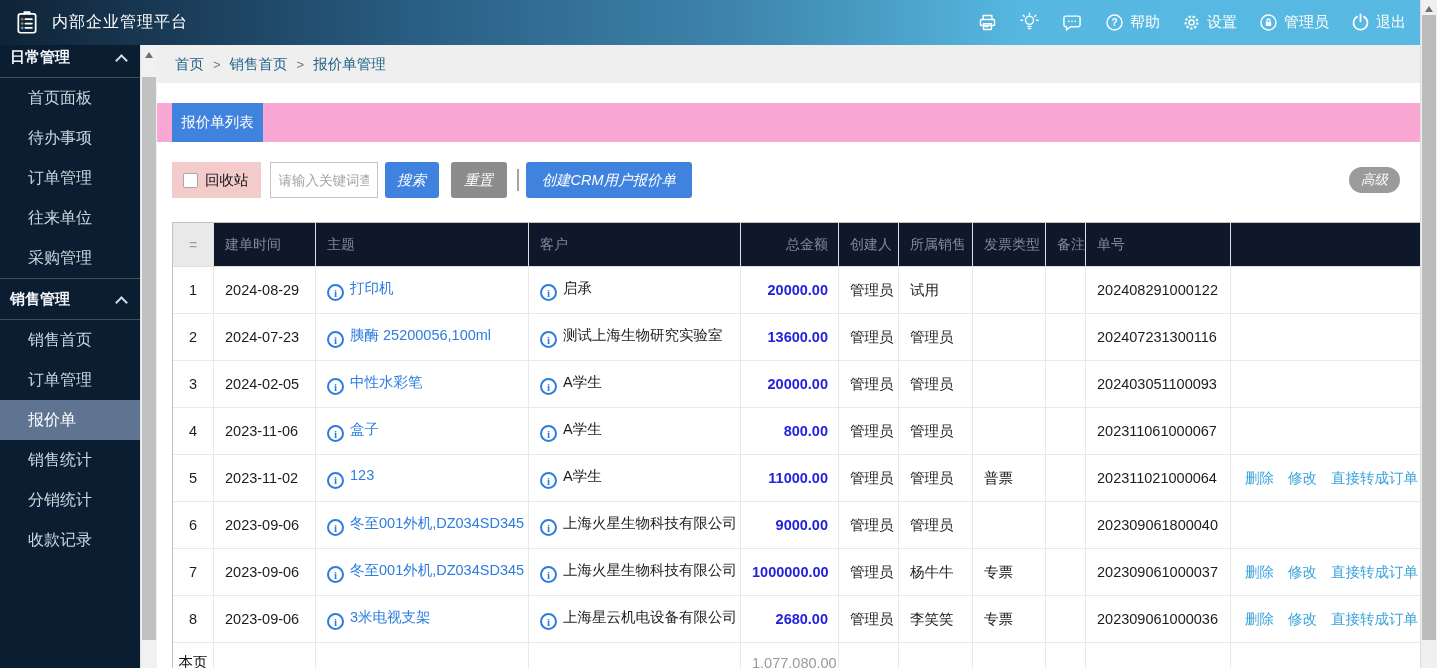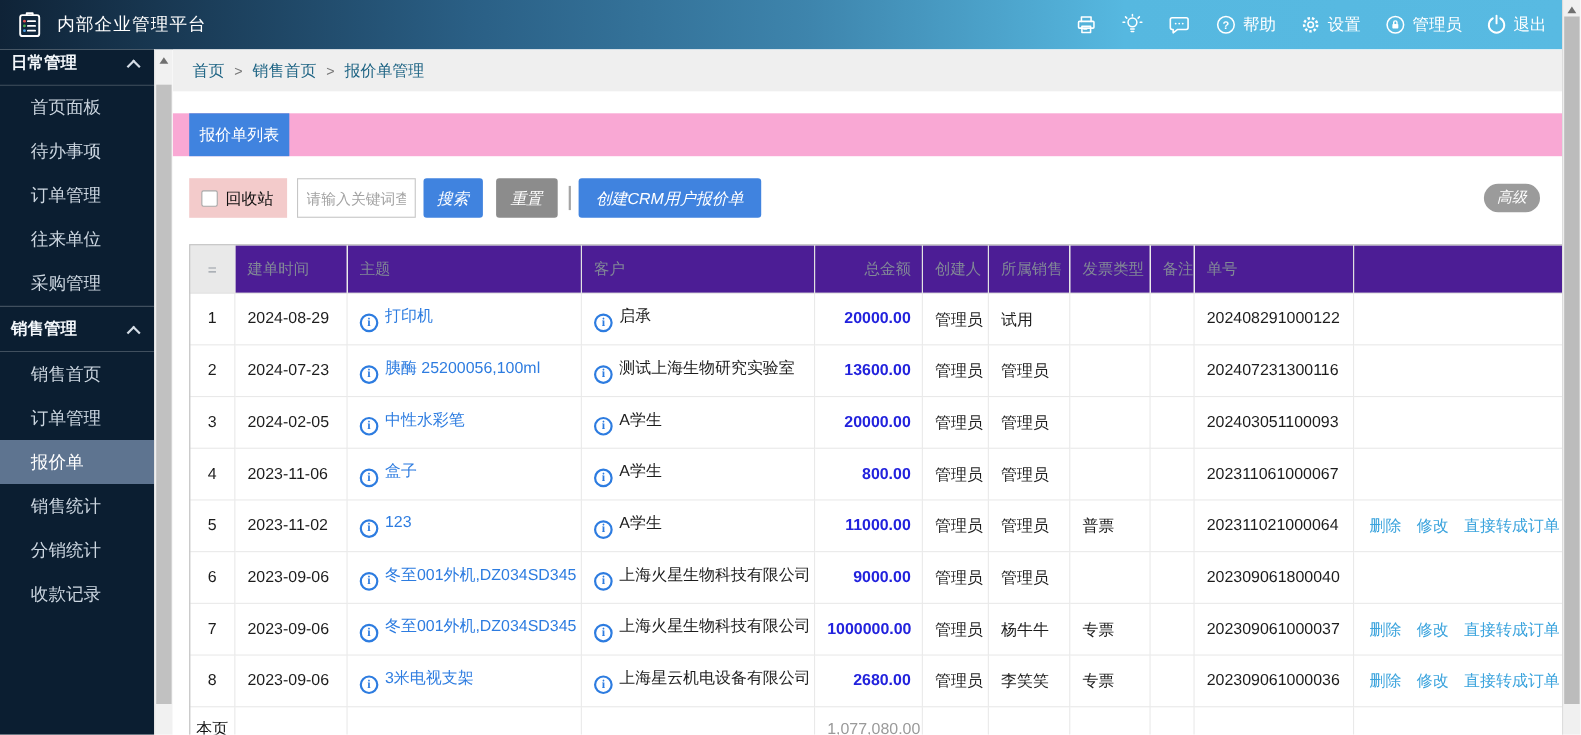--- a/index.html
+++ b/index.html
@@ -58,21 +58,21 @@
   .btn-search { margin-left:7px; width:54px; background:#4083df; }
   .btn-reset { margin-left:12px; width:56px; background:#8c8c8c; }
   .tb-divider { margin-left:10px; width:2px; height:22px; background:#a5a5a5; }
   .btn-create { margin-left:7px; padding:0 16px; background:#4083df; }
   .btn-advanced { margin-left:auto; height:26px; padding:0 12px; border-radius:13px; background:#9b9b9b; font-size:13.5px; }
 
   
   .table-wrap { margin:24px 0 0 15px; width:1248px; }
   table { border-collapse:collapse; table-layout:fixed; width:1248px; font-size:14.5px; }
   th, td { white-space:nowrap; overflow:hidden; }
-  thead th { height:44px; background:#4c1d95; color:#828996; font-weight:normal; text-align:left;
+  thead th { height:44px; background:#0f172a; color:#828996; font-weight:normal; text-align:left;
     padding-left:11px; border:1px solid #e0e0e0; font-size:14px; }
   thead th.seq { background:#e9e9e9; text-align:center; padding:0; color:#9aa0a8; }
   thead th.amount { text-align:right; padding-right:10px; }
   tbody td { height:47px; border:1px solid #e9e9e9; padding-left:11px; background:#fff; }
   tbody td.seq { text-align:center; padding:0; }
   td.amount { text-align:right; padding-right:10px; color:#2222dd; font-weight:bold; }
   td.subject { color:#2d7ce0; }
   .subject-link { cursor:pointer; }
   .info-icon { display:inline-flex; width:17px; height:17px; border-radius:50%; border:2px solid #2d7ce0;
     color:#2d7ce0; align-items:center; justify-content:center; font-size:11px; font-weight:bold;

